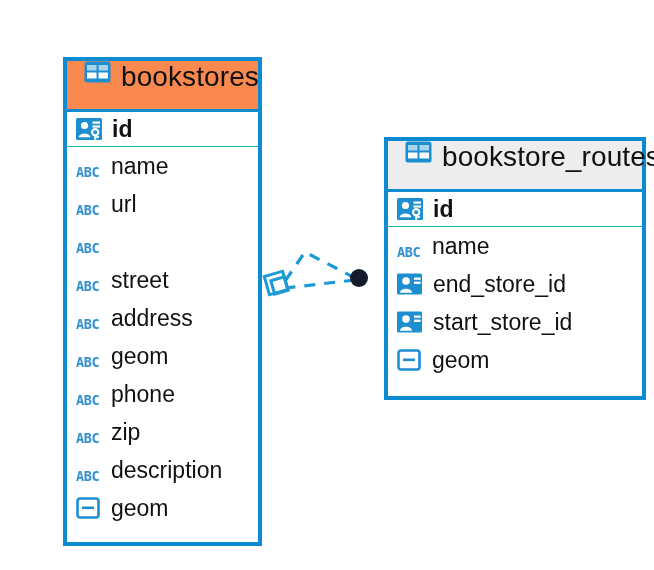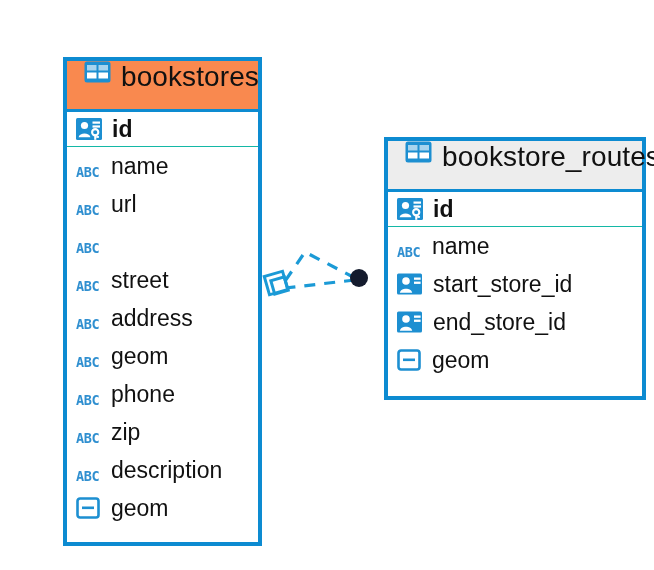--- a/index.html
+++ b/index.html
@@ -299,34 +299,34 @@
     <div class="field-row">
       <span class="icon">
         <svg width="27" height="24" viewBox="0 0 27 24">
           <rect x="0" y="1.5" width="25" height="21" rx="1.5" fill="#1d8fd1"></rect>
           <circle cx="9" cy="9" r="3.8" fill="#ffffff"></circle>
           <path d="M 2.8 20.8 C 3.7 15.3 14.3 15.3 15.2 20.8 Z" fill="#ffffff"></path>
           <rect x="17" y="5.5" width="6.6" height="2.3" fill="#ffffff"></rect>
           <rect x="17" y="9.6" width="6.6" height="2.3" fill="#ffffff"></rect>
         </svg>
       </span>
-      <span class="field-label">start_store_id</span>
+      <span class="field-label">end_store_id</span>
     </div>
 
     <div class="field-row">
       <span class="icon">
         <svg width="27" height="24" viewBox="0 0 27 24">
           <rect x="0" y="1.5" width="25" height="21" rx="1.5" fill="#1d8fd1"></rect>
           <circle cx="9" cy="9" r="3.8" fill="#ffffff"></circle>
           <path d="M 2.8 20.8 C 3.7 15.3 14.3 15.3 15.2 20.8 Z" fill="#ffffff"></path>
           <rect x="17" y="5.5" width="6.6" height="2.3" fill="#ffffff"></rect>
           <rect x="17" y="9.6" width="6.6" height="2.3" fill="#ffffff"></rect>
         </svg>
       </span>
-      <span class="field-label">end_store_id</span>
+      <span class="field-label">start_store_id</span>
     </div>
 
     <div class="field-row">
       <span class="icon">
         <svg width="26" height="23" viewBox="0 0 26 23">
           <rect x="1.5" y="1.5" width="21" height="19" rx="2.5" fill="#ffffff" stroke="#1d8fd1" stroke-width="2.6"></rect>
           <rect x="6" y="9.5" width="12" height="2.6" fill="#1d8fd1"></rect>
         </svg>
       </span>
       <span class="field-label">geom</span>

